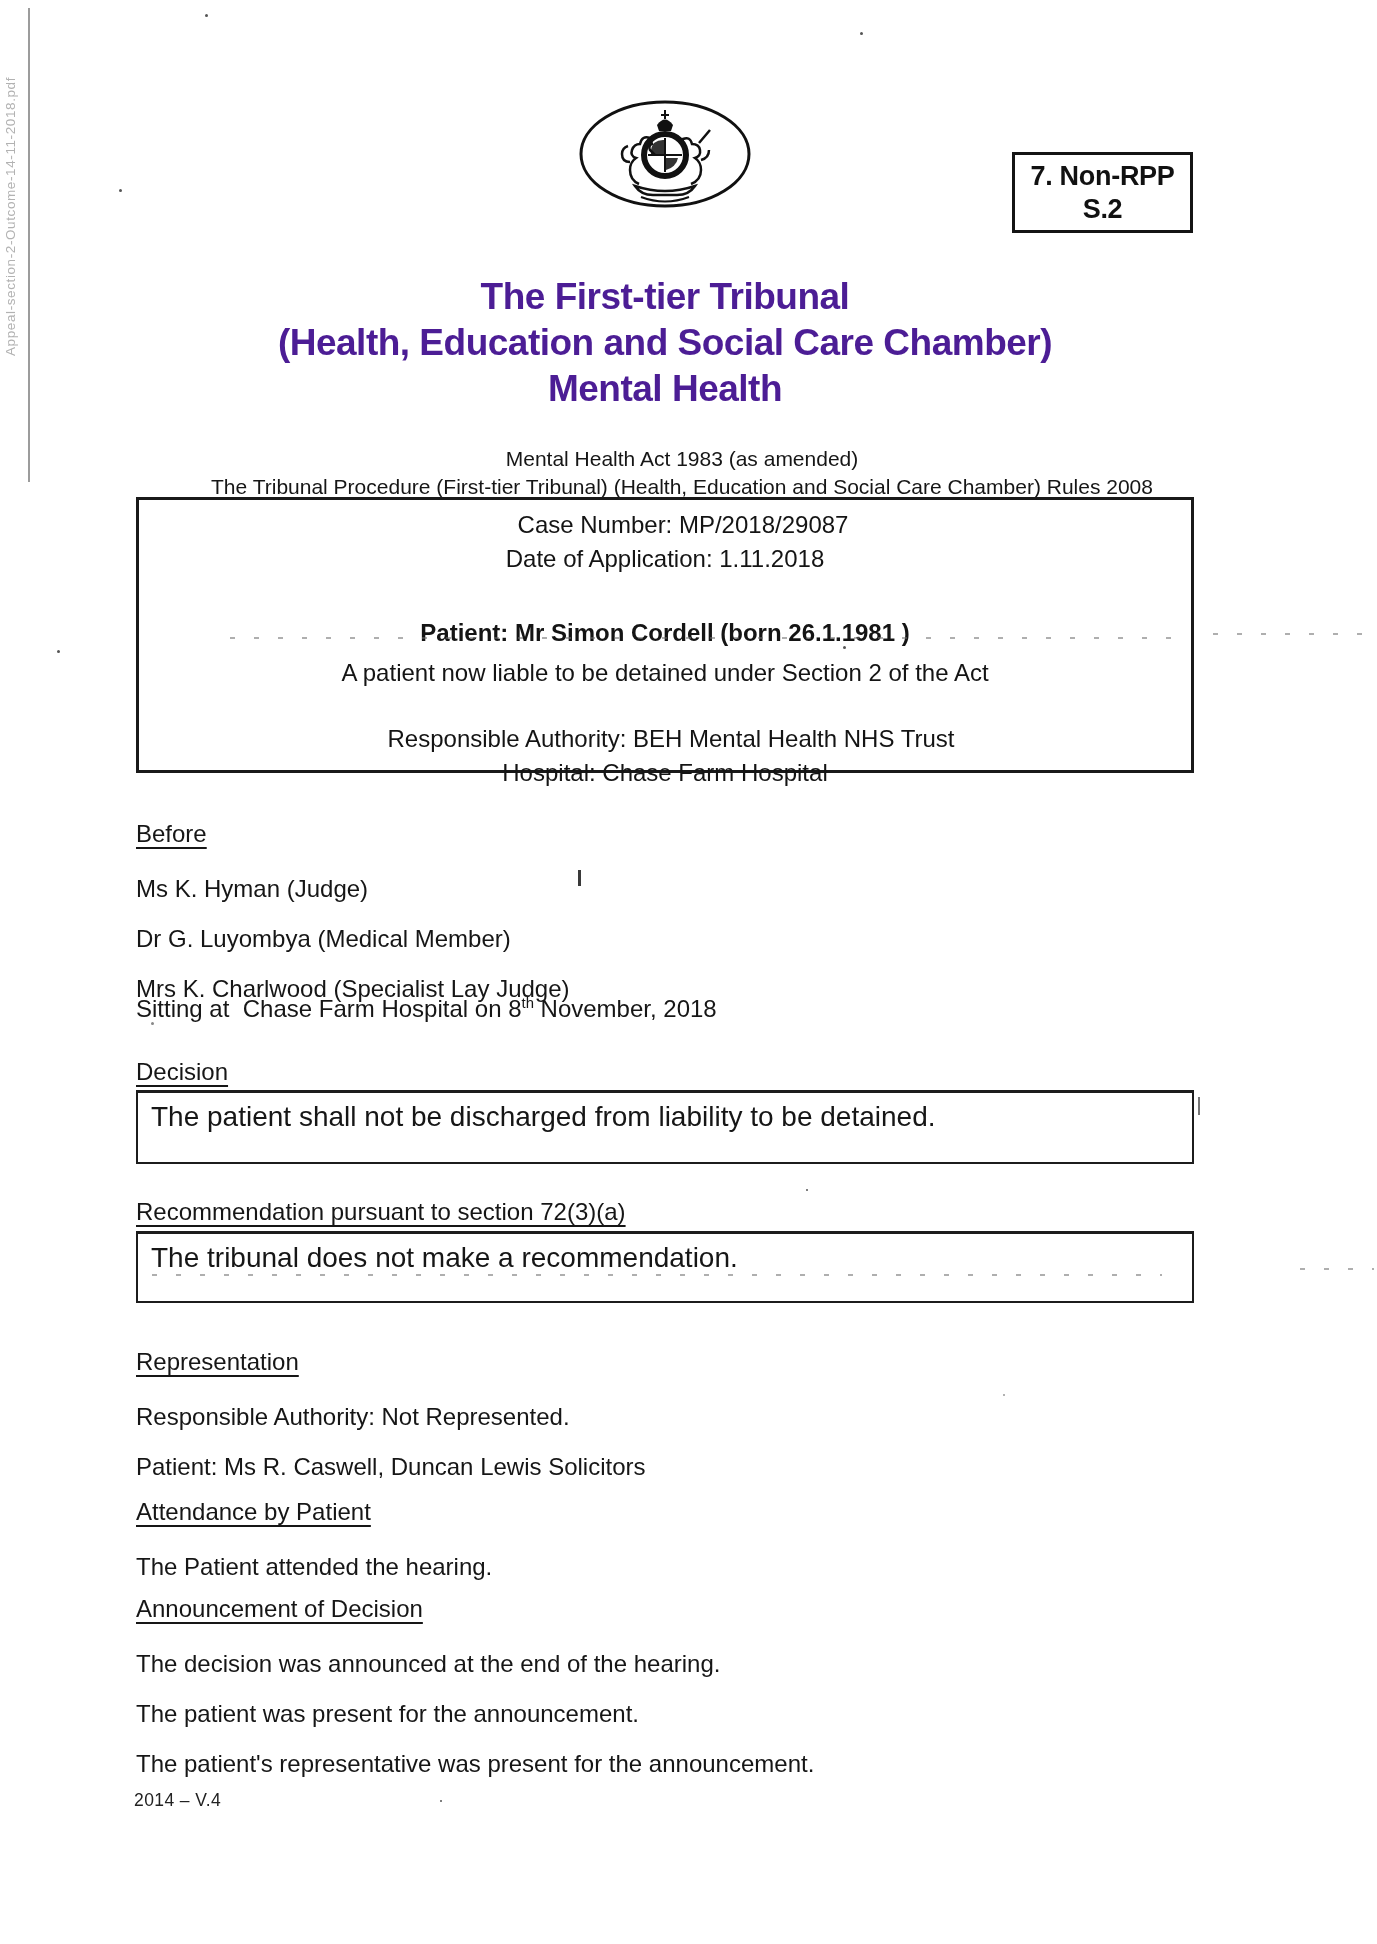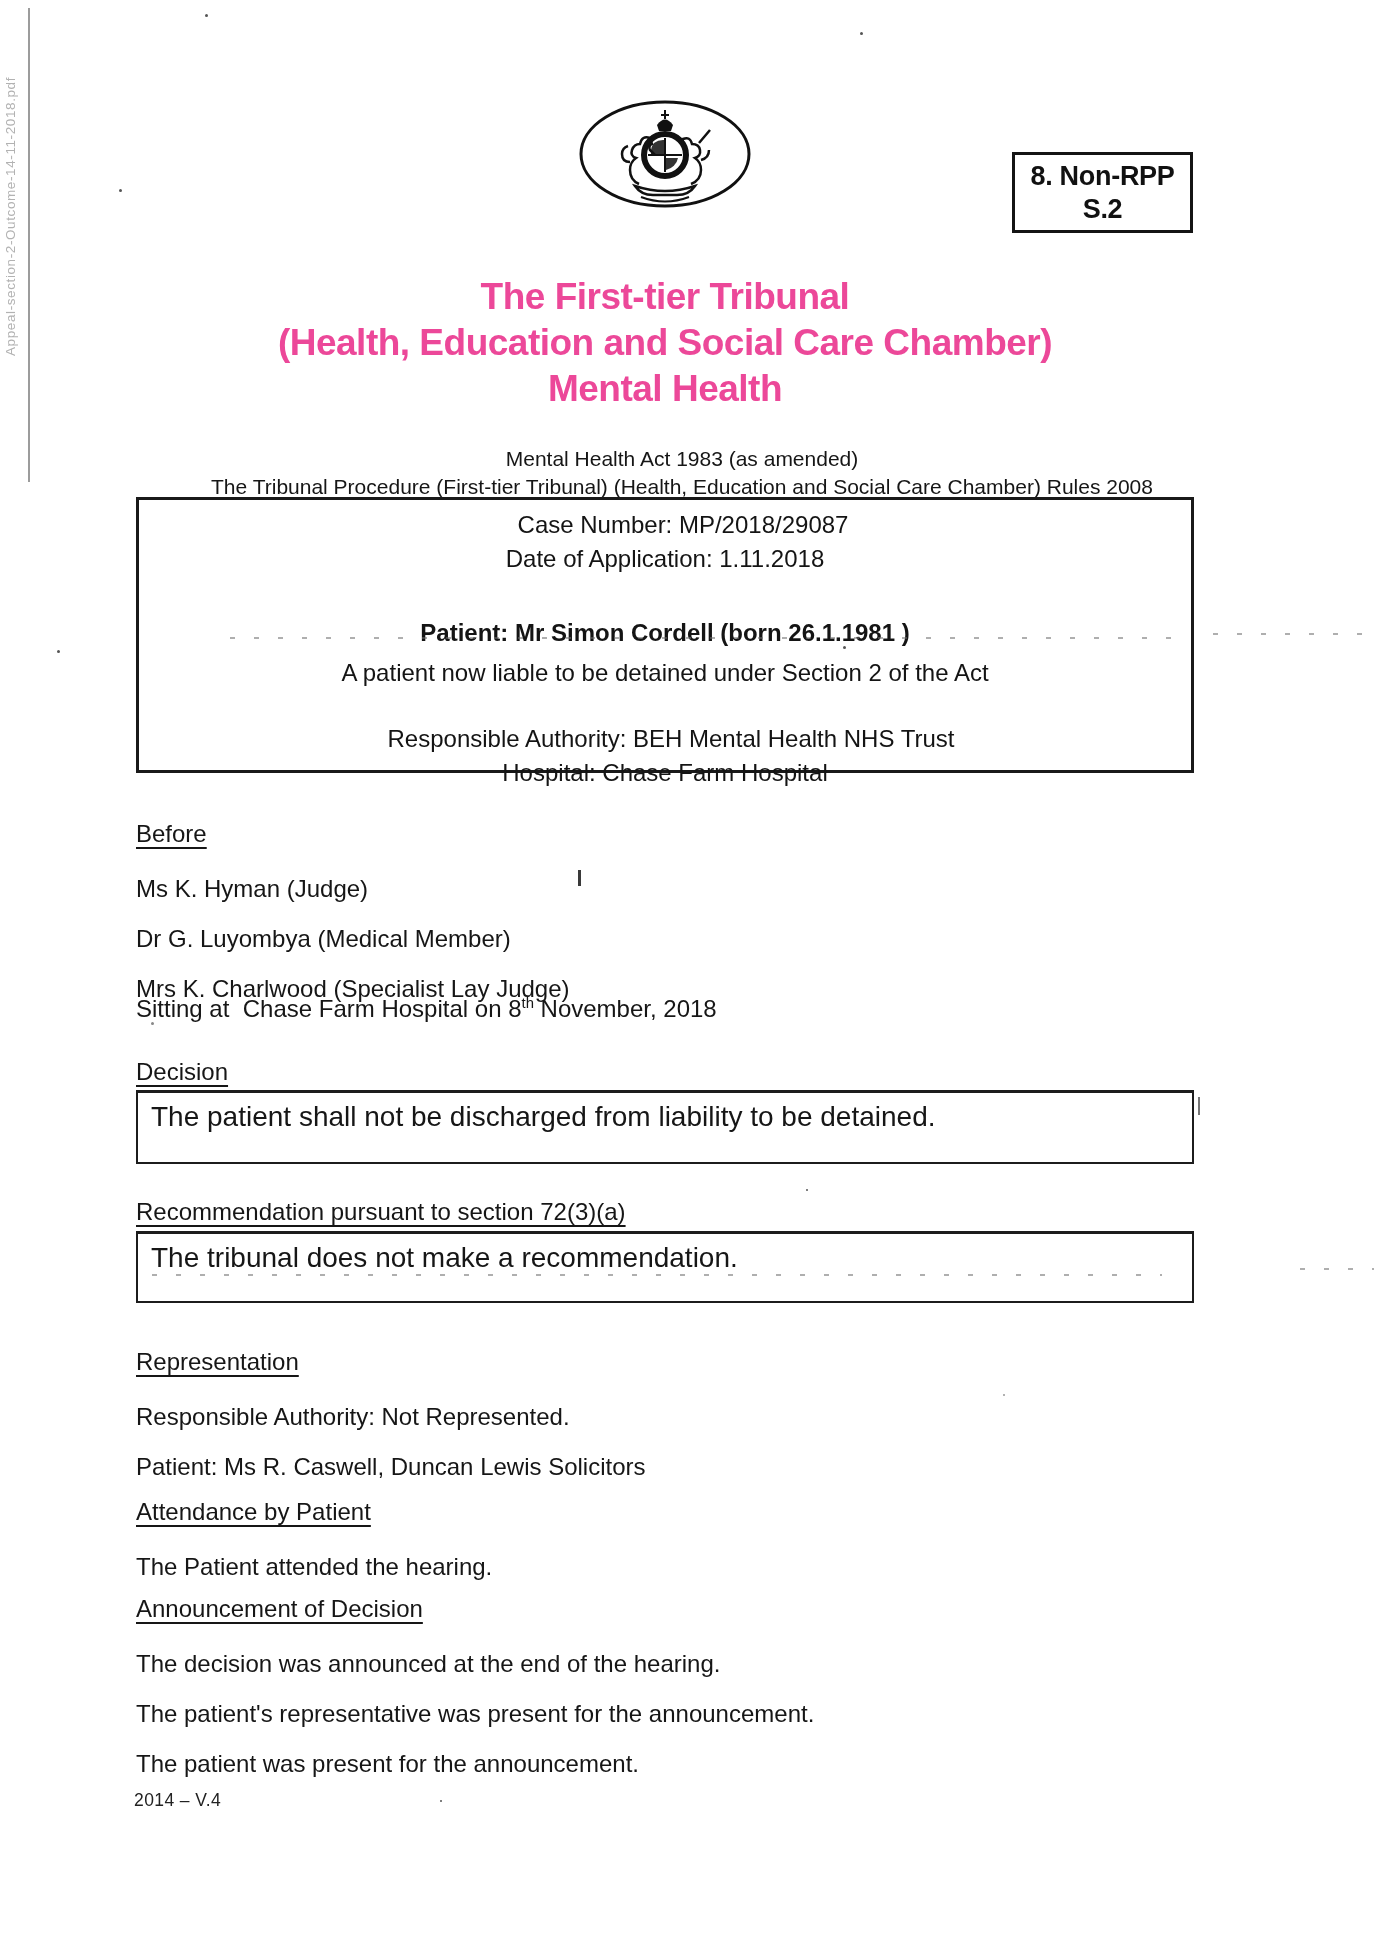--- a/index.html
+++ b/index.html
@@ -26,21 +26,21 @@
     position:absolute; left:1012px; top:152px; width:181px; height:81px;
     border:3px solid #141414; box-sizing:border-box;
     display:flex; flex-direction:column; justify-content:center; align-items:center;
     font-weight:bold; font-size:27px; line-height:33px; letter-spacing:-0.3px;
     color:#111;
   }
   
   .doc-title {
     position:absolute; left:0; top:274px; width:1330px; text-align:center;
     font-weight:bold; font-size:37px; line-height:46px; letter-spacing:-0.5px;
-    color:#ec4899;
+    color:#4c1d95;
   }
   .doc-subtitle {
     position:absolute; left:17px; top:417px; width:1330px; text-align:center;
     font-size:21px; line-height:28px; color:#161616;margin-top:28px;
   }
   
   .case-box {
     position:absolute; left:136px; top:497px; width:1058px; height:276px;
     border:3px solid #191919; box-sizing:border-box;
     text-align:center; font-size:24px; color:#141414;
@@ -97,21 +97,21 @@
       <path d="M77 45 a15 15 0 0 1 10 -3 v14 h-13 a15 15 0 0 1 3 -11 z" fill="#111" opacity="0.85"></path>
       <path d="M101 60 a15 15 0 0 1 -12 12 v-12 z" fill="#111" opacity="0.85"></path>
       <path d="M62 86 q-9 -4 -9 -14 q0 -8 6 -12 q-6 -2 -4 -8 q2 -6 8 -6 q2 -9 10 -6 l2 6 q-4 2 -2 6 l5 5 M53 64 q-8 0 -8 -8 q0 -6 6 -8" fill="none" stroke="#111" stroke-width="2.5"></path>
       <path d="M114 86 q10 -4 10 -14 q0 -8 -6 -12 q6 -2 5 -8 q-1 -6 -8 -6 q-2 -8 -9 -5 l-1 5 M122 45 l11 -13 M124 62 q8 -2 8 -10" fill="none" stroke="#111" stroke-width="2.5"></path>
       <path d="M58 88 q30 10 60 0 q-6 9 -18 9 h-24 q-12 0 -18 -9 z" fill="none" stroke="#111" stroke-width="2.5"></path>
       <path d="M64 99 q24 9 48 0" fill="none" stroke="#111" stroke-width="2"></path>
     </svg>
   </div>
 
   <div class="stamp-box">
-    <div>8. Non-RPP</div>
+    <div>7. Non-RPP</div>
     <div>S.2</div>
   </div>
 
   <div class="doc-title">
     <div>The First-tier Tribunal</div>
     <div>(Health, Education and Social Care Chamber)</div>
     <div>Mental Health</div>
   </div>
   <div class="doc-subtitle">
     <div>Mental Health Act 1983 (as amended)</div>
@@ -164,22 +164,22 @@
     <span class="section-h">Attendance by Patient</span>
     <div class="line-list">
       <div>The Patient attended the hearing.</div>
     </div>
   </div>
 
   <div class="section" style="top:1595px;">
     <span class="section-h">Announcement of Decision</span>
     <div class="line-list">
       <div>The decision was announced at the end of the hearing.</div>
+      <div>The patient was present for the announcement.</div>
       <div>The patient's representative was present for the announcement.</div>
-      <div>The patient was present for the announcement.</div>
     </div>
   </div>
 
   <div class="footer-version">2014 – V.4</div>
 
   <div class="noise-dash" style="left:230px; top:637px; width:950px;"></div>
   <div class="noise-dash" style="left:1213px; top:633px; width:160px;"></div>
   <div class="noise-dash" style="left:152px; top:1274px; width:1010px;"></div>
   <div class="noise-dash" style="left:1300px; top:1268px; width:74px;"></div>
   <div class="tick" style="left:578px; top:870px; width:2.5px; height:16px;"></div>

